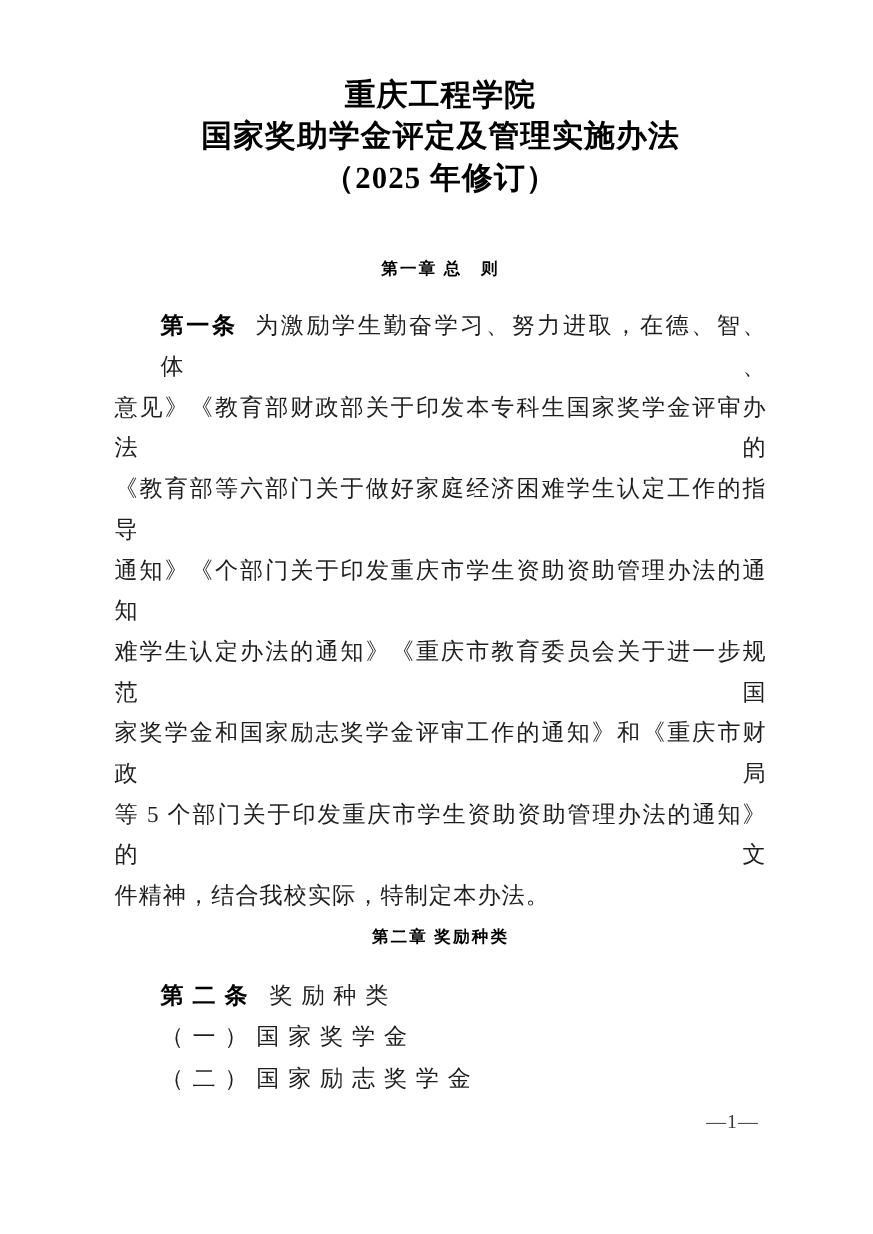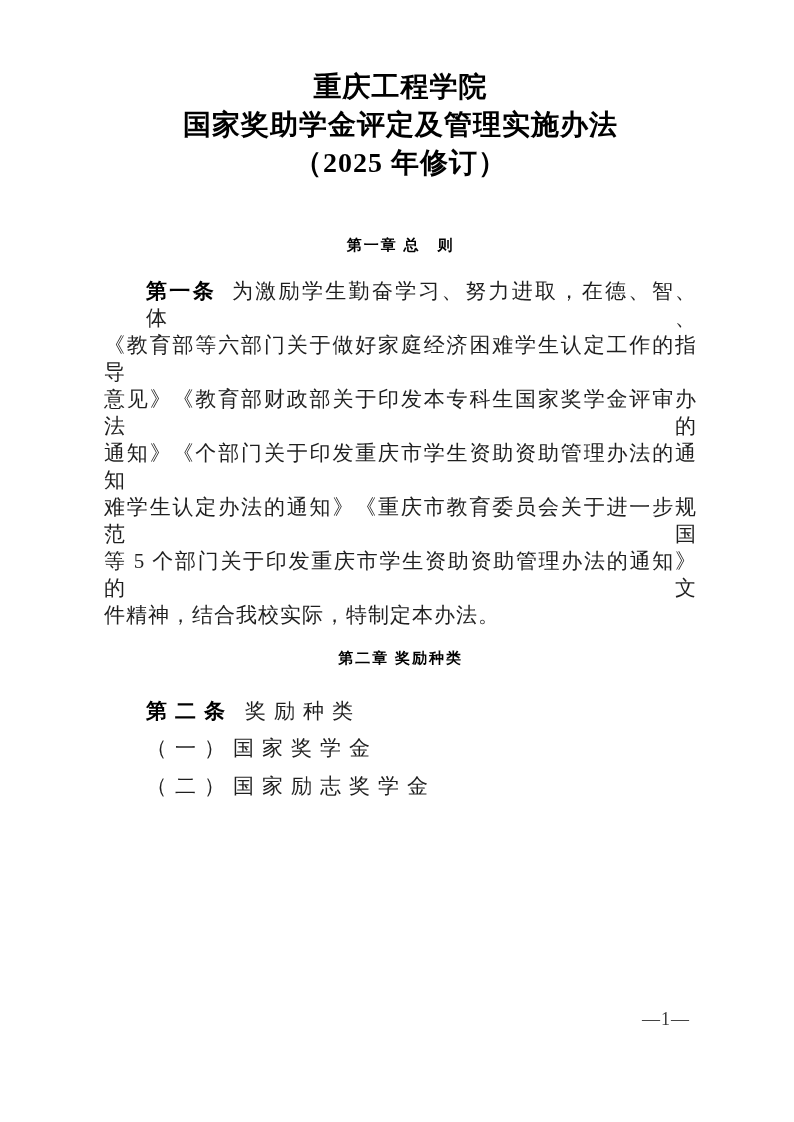--- a/index.html
+++ b/index.html
@@ -39,21 +39,21 @@
     font-weight: 700;
     color: #000000;
     letter-spacing: 2px;
   }
   .chapter.second {
     margin-top: 5px;
   }
   .para {
     margin-top: 20px;
     font-size: 21px;
-    line-height: 27px;
+    line-height: 37px;
     letter-spacing: 1px;
   }
   .pline {
     min-height: 37.5px;
   }
   .pline.justify {
     text-align: justify;
     text-align-last: justify;
   }
   .pline.first {
@@ -99,24 +99,25 @@
     <div class="doc-title">
       <div>重庆工程学院</div>
       <div>国家奖助学金评定及管理实施办法</div>
       <div>（2025 年修订）</div>
     </div>
 
     <div class="chapter">第一章 总　则</div>
 
     <div class="para">
       <div class="pline first justify"><span class="term">第一条</span><span>为激励学生勤奋学习、努力进取，在德、智、体、</span></div>
+      <div class="pline justify">意见》《教育部财政部关于印发本专科生国家奖学金评审办法的</div>
       <div class="pline justify">《教育部等六部门关于做好家庭经济困难学生认定工作的指导</div>
-      <div class="pline justify">意见》《教育部财政部关于印发本专科生国家奖学金评审办法的</div>
       <div class="pline justify">通知》《个部门关于印发重庆市学生资助资助管理办法的通知</div>
       <div class="pline justify">难学生认定办法的通知》《重庆市教育委员会关于进一步规范国</div>
+      <div class="pline justify">家奖学金和国家励志奖学金评审工作的通知》和《重庆市财政局</div>
       <div class="pline justify">等 5 个部门关于印发重庆市学生资助资助管理办法的通知》的文</div>
       <div class="pline">件精神，结合我校实际，特制定本办法。</div>
     </div>
 
     <div class="chapter second">第二章 奖励种类</div>
 
     <div class="items">
       <div class="item"><span class="term">第二条</span><span>奖励种类</span></div>
       <div class="item">（一）国家奖学金</div>
       <div class="item">（二）国家励志奖学金</div>

